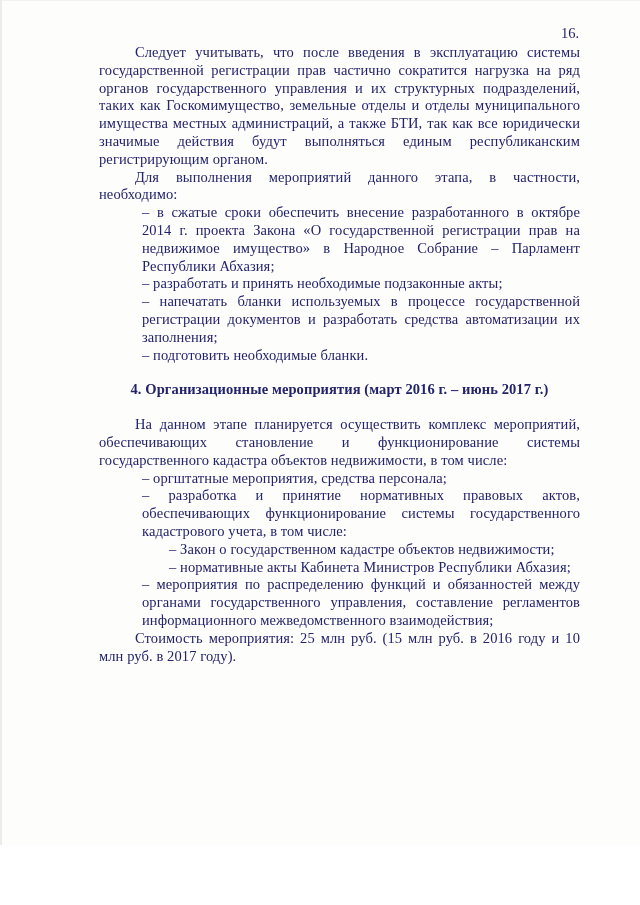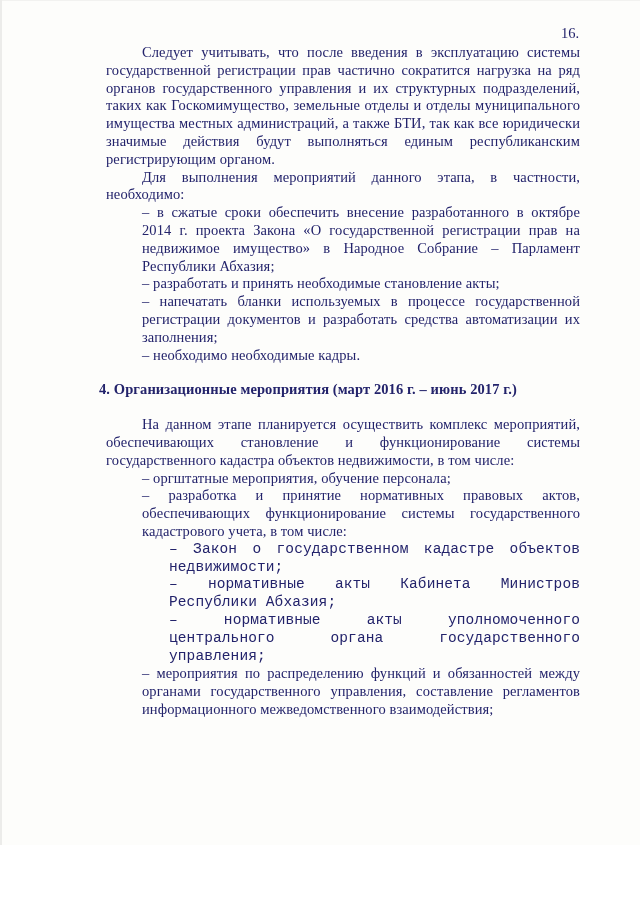--- a/index.html
+++ b/index.html
@@ -30,49 +30,48 @@
     margin-top: 20px;
   }
   .block {
     font-size: 14.5px;
     line-height: 17.8px;
     text-align: justify;
     letter-spacing: 0.1px;
   }
   .para {
     text-indent: 36px;
-    margin-left: 7px;
   }
   .list1 {
     margin-left: 43px;
   }
   .list2 {
     margin-left: 70px;
-    font-family: Liberation Mono, monospace;
   }
   .heading {
+    text-align: center;
     font-weight: bold;
     text-indent: 0;
     margin: 17px 0 17px 0;
   }
 </style>
 </head>
 <body>
 
 <div class="page">
   <div class="page-number">16.</div>
   <div class="content" id="content">
       <div class="block para">Следует учитывать, что после введения в эксплуатацию системы государственной регистрации прав частично сократится нагрузка на ряд органов государственного управления и их структурных подразделений, таких как Госкомимущество, земельные отделы и отделы муниципального имущества местных администраций, а также БТИ, так как все юридически значимые действия будут выполняться единым республиканским регистрирующим органом.</div>
       <div class="block para">Для выполнения мероприятий данного этапа, в частности, необходимо:</div>
       <div class="block list1">– в сжатые сроки обеспечить внесение разработанного в октябре 2014 г. проекта Закона «О государственной регистрации прав на недвижимое имущество» в Народное Собрание – Парламент Республики Абхазия;</div>
-      <div class="block list1">– разработать и принять необходимые становление акты;</div>
+      <div class="block list1">– разработать и принять необходимые подзаконные акты;</div>
       <div class="block list1">– напечатать бланки используемых в процессе государственной регистрации документов и разработать средства автоматизации их заполнения;</div>
-      <div class="block list1">– необходимо необходимые кадры.</div>
+      <div class="block list1">– подготовить необходимые бланки.</div>
       <div class="block heading">4. Организационные мероприятия (март 2016 г. – июнь 2017 г.)</div>
       <div class="block para">На данном этапе планируется осуществить комплекс мероприятий, обеспечивающих становление и функционирование системы государственного кадастра объектов недвижимости, в том числе:</div>
-      <div class="block list1">– оргштатные мероприятия, обучение персонала;</div>
+      <div class="block list1">– оргштатные мероприятия, средства персонала;</div>
       <div class="block list1">– разработка и принятие нормативных правовых актов, обеспечивающих функционирование системы государственного кадастрового учета, в том числе:</div>
       <div class="block list2">– Закон о государственном кадастре объектов недвижимости;</div>
       <div class="block list2">– нормативные акты Кабинета Министров Республики Абхазия;</div>
-      <div class="block list2">– нормативные акты уполномоченного центрального органа государственного управления;</div>
       <div class="block list1">– мероприятия по распределению функций и обязанностей между органами государственного управления, составление регламентов информационного межведомственного взаимодействия;</div>
+      <div class="block para">Стоимость мероприятия: 25 млн руб. (15 млн руб. в 2016 году и 10 млн руб. в 2017 году).</div>
     </div>
 </div>
 
 </body></html>

